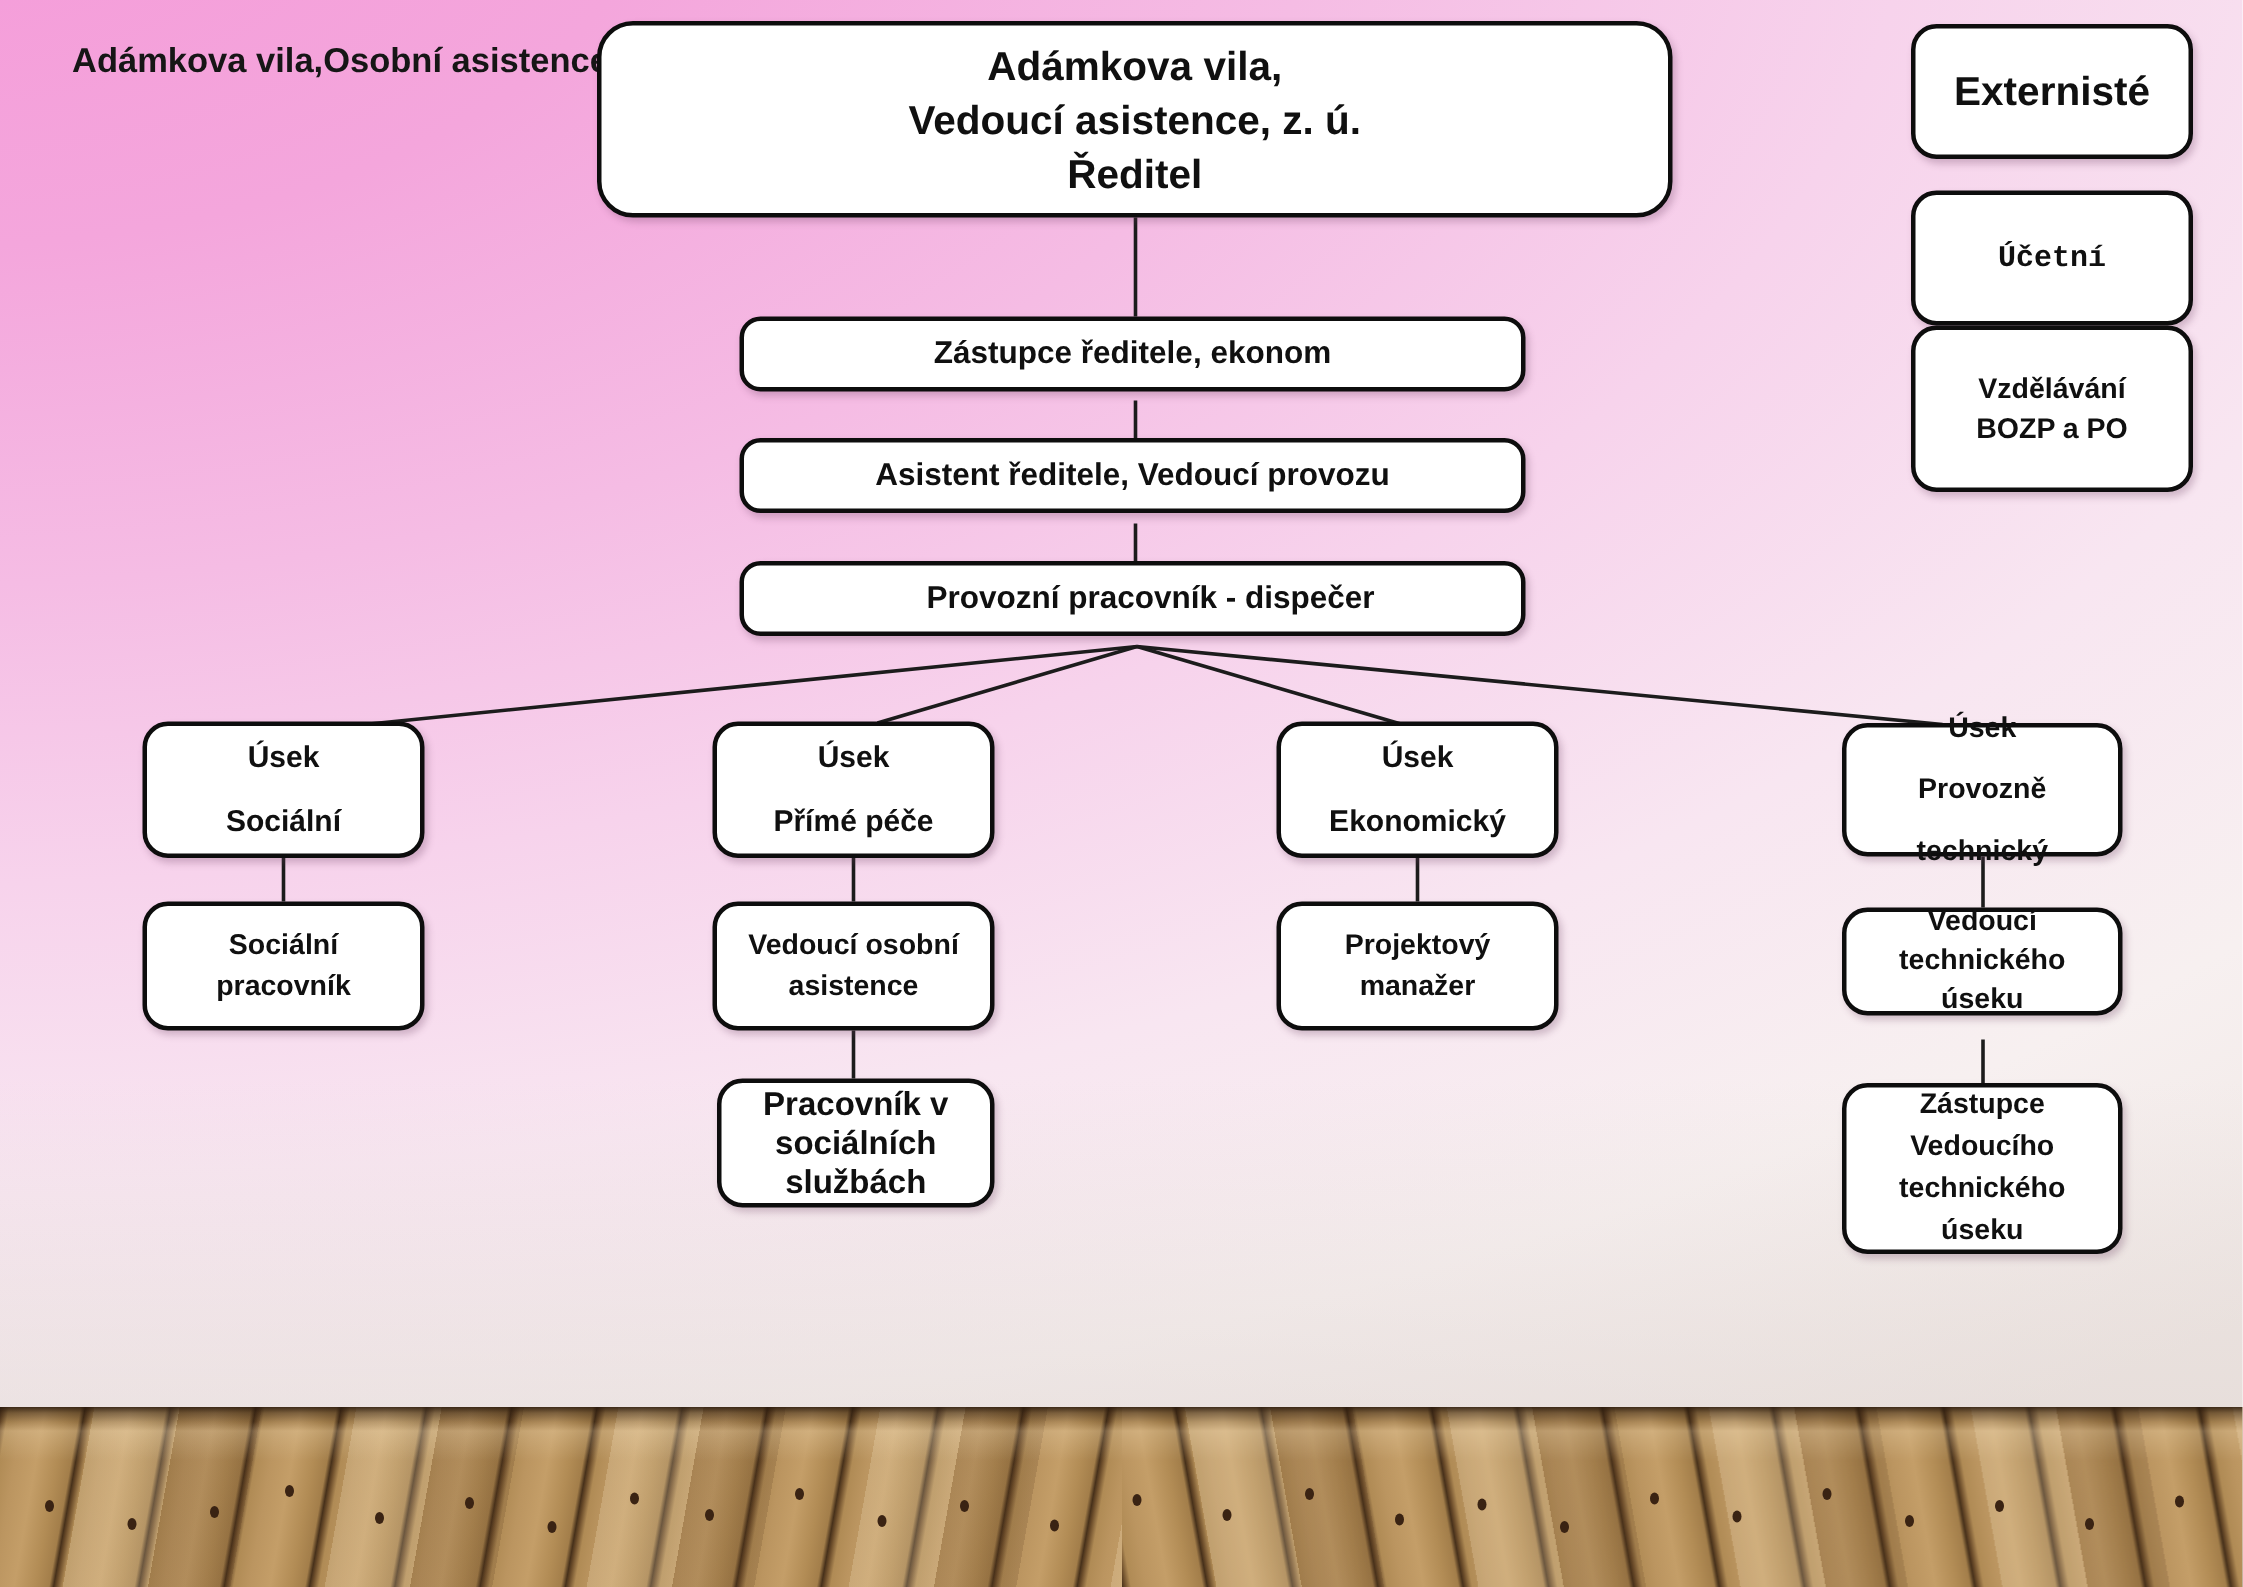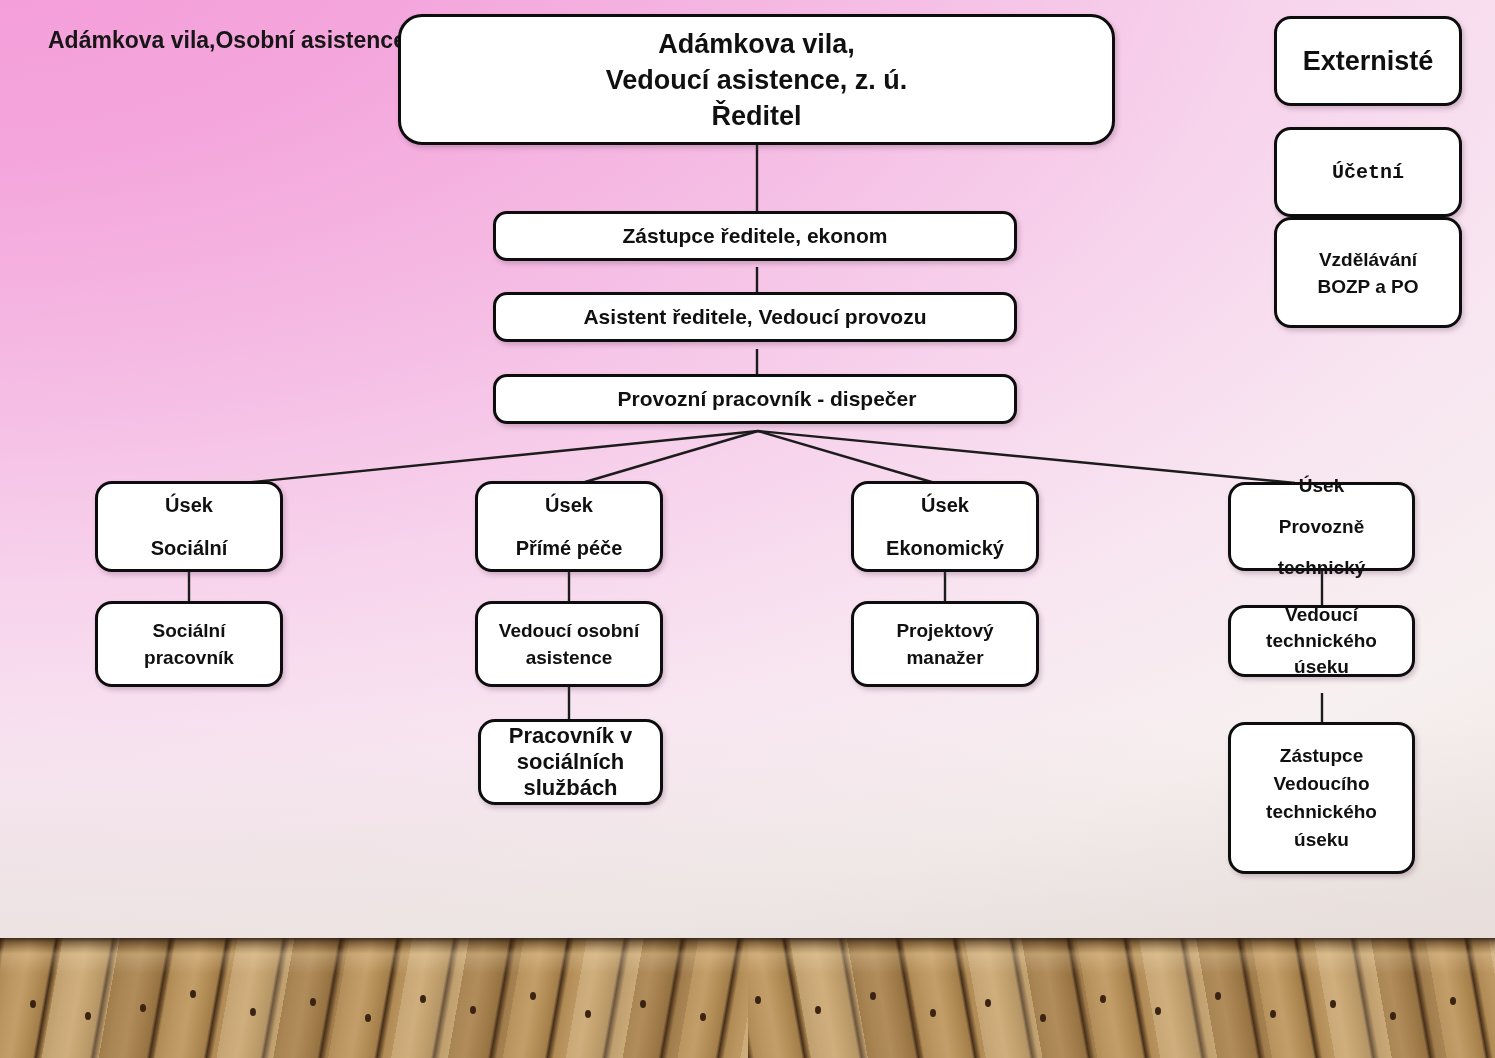--- a/index.html
+++ b/index.html
@@ -38,21 +38,21 @@
   .unit-direct{left:475px; top:481px;}
   .unit-econ  {left:851px; top:481px;}
   .unit-tech  {left:1228px;top:482px; width:187px; height:89px; font-size:19px; line-height:25px;}
   .sub       {width:188px; height:86px; font-size:19px; line-height:27px;}
   .social-worker{left:95px;  top:601px;}
   .head-pa      {left:475px; top:601px;}
   .ssw          {left:478px; top:719px; width:185px; font-size:22px; line-height:26px;}
   .helper       {left:478px; top:805px; width:185px; height:87px;}
   .pm           {left:851px; top:601px;}
   .head-tech    {left:1228px;top:605px; width:187px; height:72px; line-height:26px;text-align:right;}
-  .deputy-tech  {left:1228px;top:722px; width:187px; height:152px; line-height:28px;}
+  .deputy-tech  {left:1228px;top:722px; width:187px; height:114px; line-height:28px;}
   .connectors{position:absolute; left:0; top:0; pointer-events:none;}
   .connectors line{stroke:#1c1c1c; stroke-width:2.4;}
   
   .floor{position:absolute; left:0; top:938px; width:1495px; height:120px;}
   .floor .half{position:absolute; top:0; height:120px; width:50%;}
   .floor .left{
     left:0;
     background:
       repeating-linear-gradient(100deg, rgba(255,255,255,0) 0 62px, rgba(255,240,210,0.20) 62px 118px, rgba(80,50,25,0.16) 118px 172px),
       repeating-linear-gradient(100deg,

